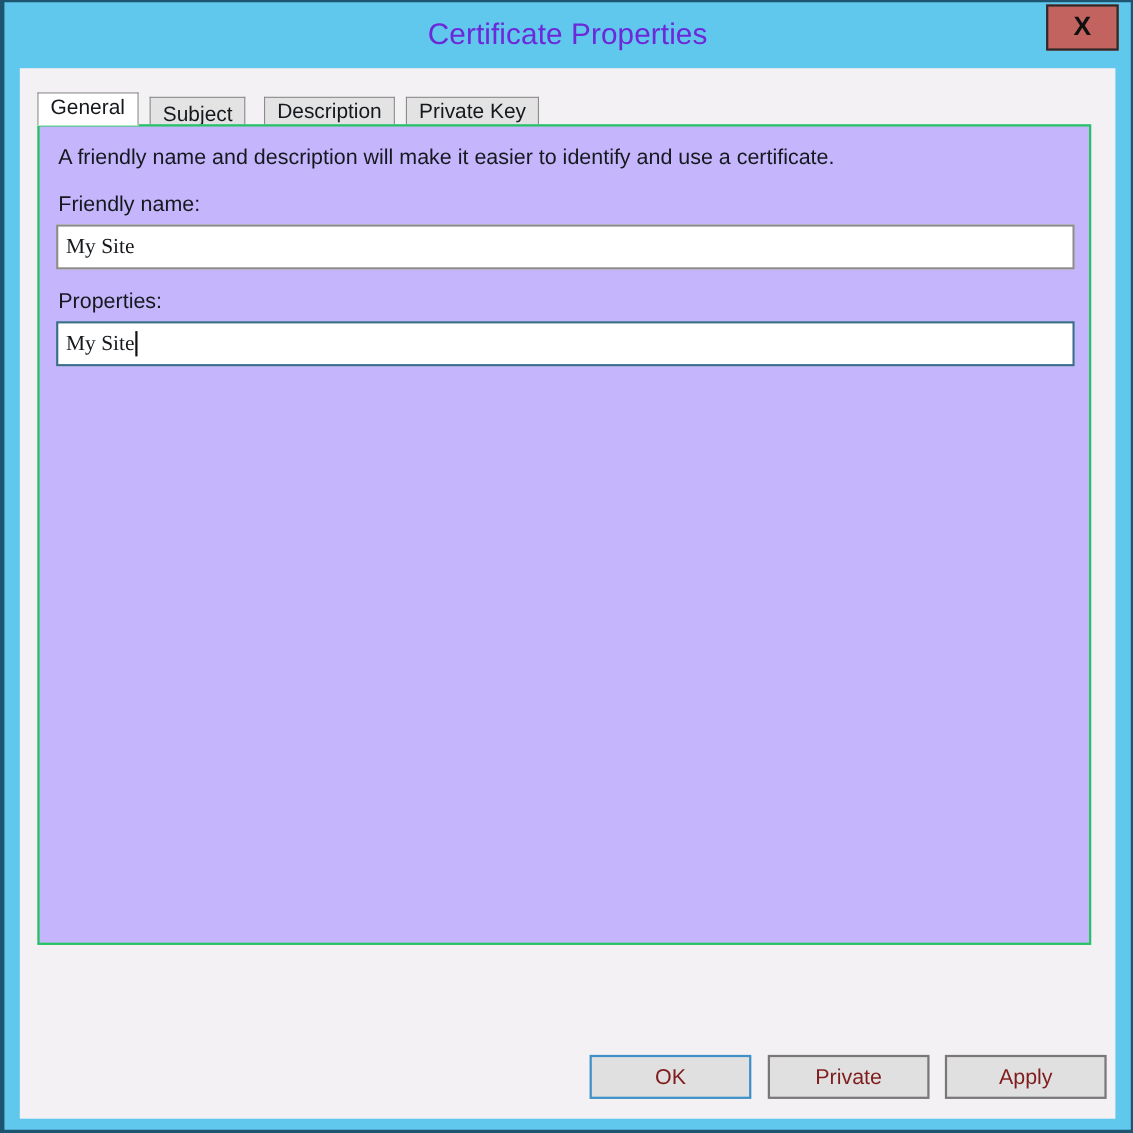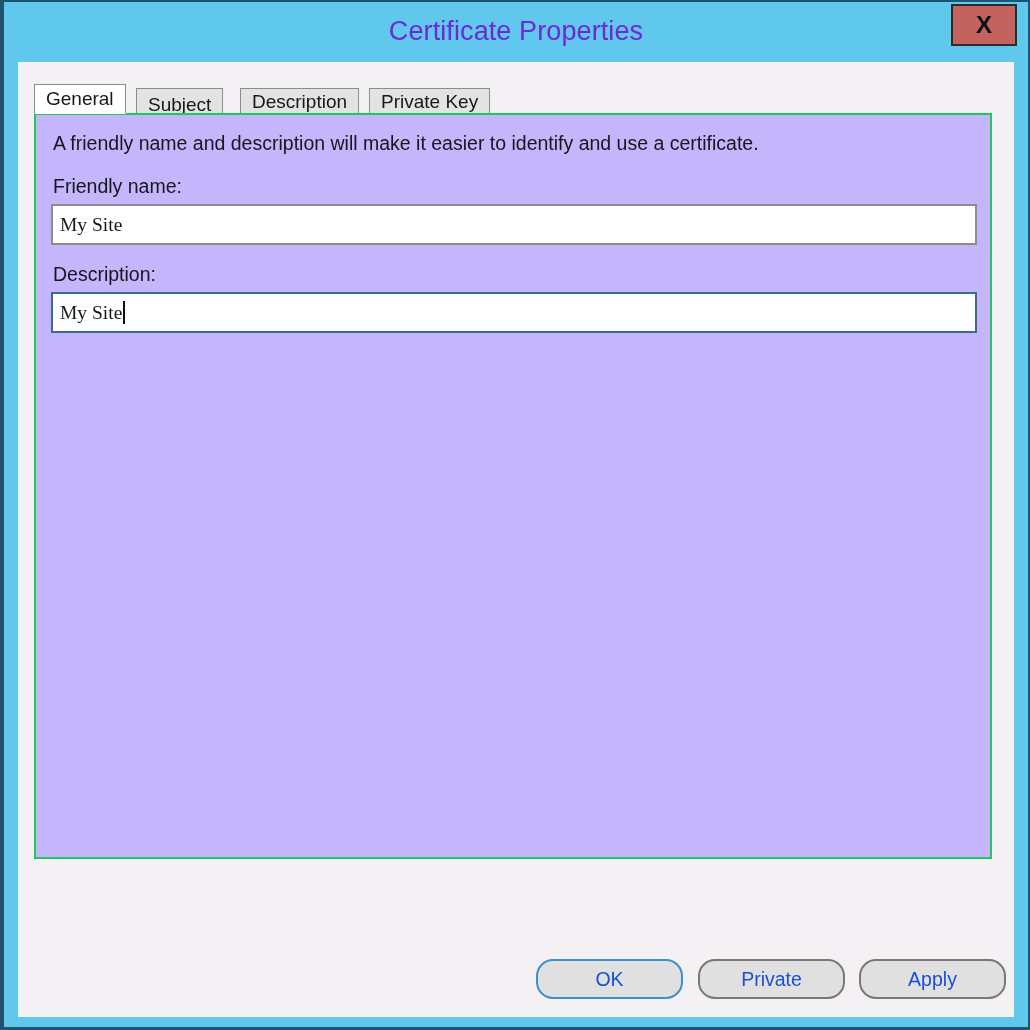--- a/index.html
+++ b/index.html
@@ -152,26 +152,25 @@
     vertical-align: middle;
   }
 
   
   .btn {
     position: absolute;
     box-sizing: border-box;
     height: 40px;
     background: #e0e0e0;
     font-size: 19.5px;
-    color: #1d4ed8;
+    color: #7f1d1d;
     display: flex;
     align-items: center;
     justify-content: center;
     cursor: pointer;
-    border-radius: 17px;
   }
   .btn.default { border: 2px solid #3e90c8; }
   .btn.normal  { border: 2px solid #7b7677; }
 </style>
 </head>
 <body>
 
 <div class="window">
 
   <div class="titlebar">
@@ -191,21 +190,21 @@
     <div class="tab-panel">
 
       <div class="intro-text">A friendly name and description will make it easier to identify and use a certificate.</div>
 
       <div class="field-label" style="left:17px; top:60px;">Friendly name:</div>
 
       <div class="text-input unfocused" style="left:15px; top:89px; width:926px; height:41px;">
         <span>My Site</span>
       </div>
 
-      <div class="field-label" style="left:17px; top:148px;">Description:</div>
+      <div class="field-label" style="left:17px; top:148px;">Properties:</div>
 
       <div class="text-input focused" style="left:15px; top:177px; width:926px; height:41px;">
         <span>My Site</span>
           <span class="caret"></span>
       </div>
 
     </div>
 
     <div class="btn default" style="left:518px; top:897px; width:147px;">OK</div>
     <div class="btn normal" style="left:680px; top:897px; width:147px;">Private</div>

